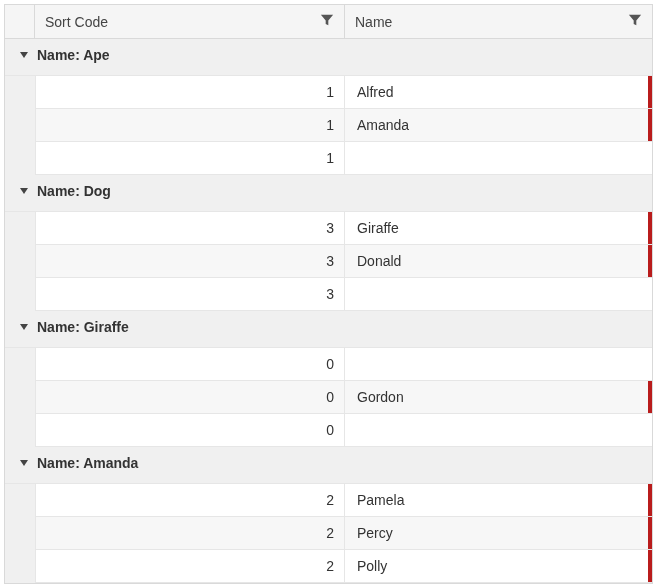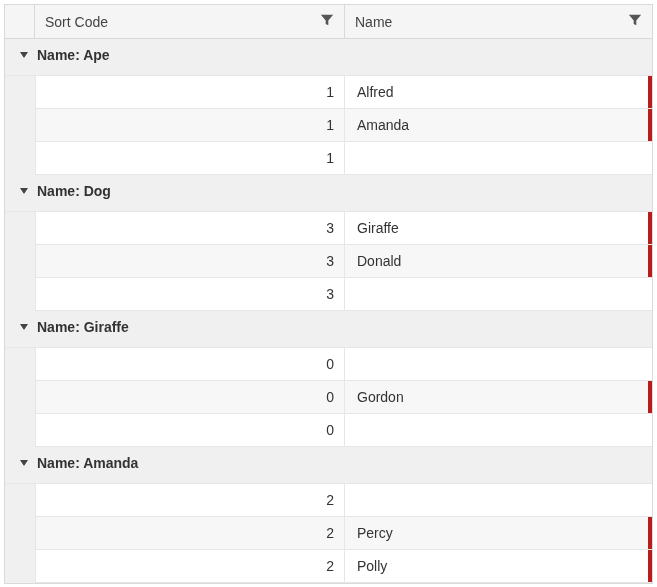--- a/index.html
+++ b/index.html
@@ -178,20 +178,21 @@
       </div>
       <div class="group-header">
         <span><svg class="toggle-icon" viewBox="0 0 10 10" fill="#444">
             <path d="M1 2 L9 2 L5 8 Z"></path>
           </svg></span>
         <span class="group-label">Name: Amanda</span>
       </div>
       <div class="data-rows">
         <div class="data-row">
           <div class="cell-sortcode">2</div>
+          <div class="cell-name">Pamela</div>
         </div>
         <div class="data-row striped">
           <div class="cell-sortcode">2</div>
           <div class="cell-name">Percy</div>
         </div>
         <div class="data-row">
           <div class="cell-sortcode">2</div>
           <div class="cell-name">Polly</div>
         </div>
       </div>

